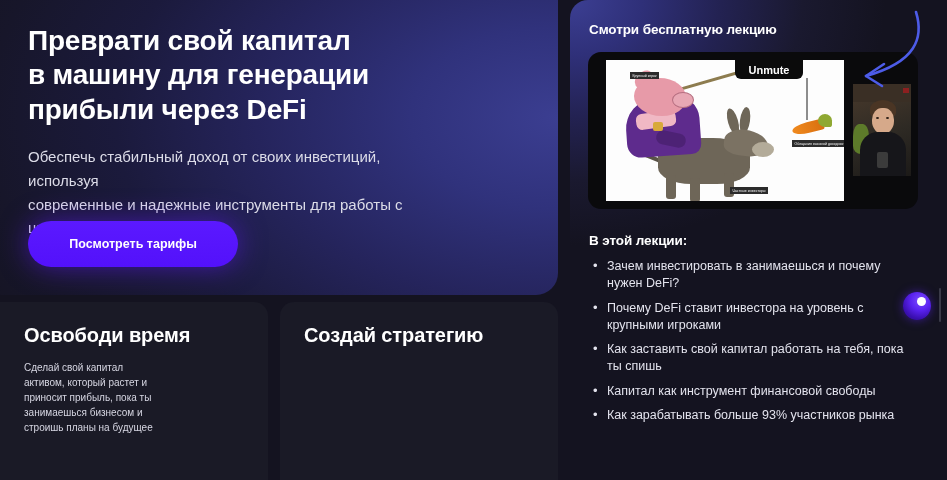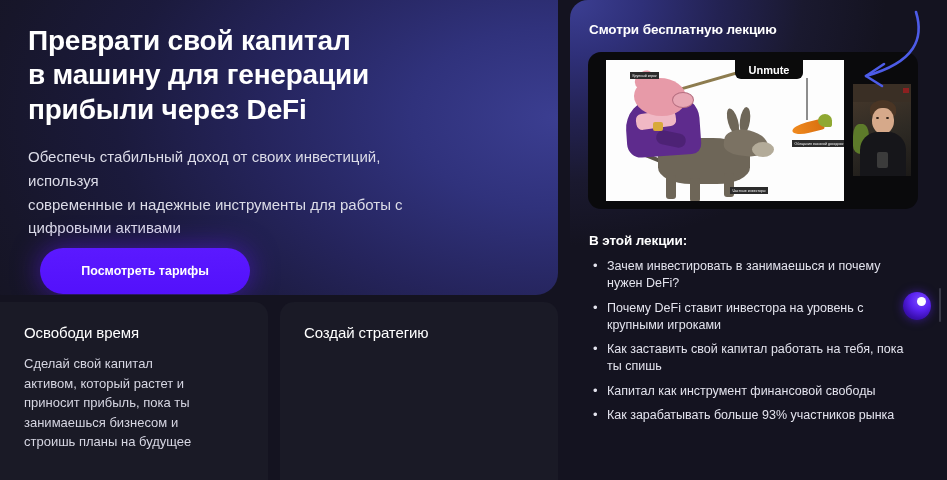--- a/index.html
+++ b/index.html
@@ -23,40 +23,40 @@
   .hero-inner { position: absolute; left: 28px; top: 24px; right: 30px; }
   .hero h1 {
     font-size: 28px; font-weight: 700; line-height: 1.23; color: #ffffff;
     letter-spacing: -0.2px; white-space: pre-line;
   }
   .hero-sub {
     margin-top: 18px; font-size: 15px; line-height: 1.58; color: #dcdce8;
     max-width: 400px; white-space: pre-line;
   }
   .cta {
-    position: absolute; left: 40px; top: 221px;
+    position: absolute; left: 28px; top: 221px;
     width: 210px; height: 46px; border: none; cursor: pointer;
     border-radius: 23px;
     background: linear-gradient(180deg, #5b19ff 0%, #5311fb 100%);
     box-shadow: 0 0 28px rgba(98,26,255,0.55);
     color: #fff; font-size: 12.5px; font-weight: 600;
     font-family: "Liberation Sans", sans-serif;
-    display: flex; align-items: center; justify-content: center; margin-top: 27px;
+    display: flex; align-items: center; justify-content: center;
   }
 
   
   .card {
     position: absolute; top: 302px; height: 178px;
     background: #1a1a26; border-radius: 14px; padding: 22px 24px 0 24px;
   }
   .card-1 { left: 0; width: 268px; border-radius: 0 14px 0 0; }
   .card-2 { left: 280px; width: 278px; border-radius: 14px 14px 0 0; }
-  .card h3 { font-size: 15px; font-weight: 400; color: #ffffff; letter-spacing: -0.1px; }
+  .card h3 { font-size: 20px; font-weight: 700; color: #ffffff; letter-spacing: -0.1px; }
   .card p {
-    margin-top: 13px; font-size: 13px; line-height: 1.5; color: #d6d6e2;
+    margin-top: 13px; font-size: 10px; line-height: 1.5; color: #d6d6e2;
     white-space: pre-line;
   }
 
   
   .right {
     position: absolute; left: 570px; top: 0; width: 377px; height: 480px;
     border-radius: 18px 0 0 0;
     background:
       radial-gradient(95% 58% at 0% 0%, #3c3f93 0%, #2f3079 20%, #232252 42%, #1a192f 65%, #141320 88%);
     overflow: hidden;

